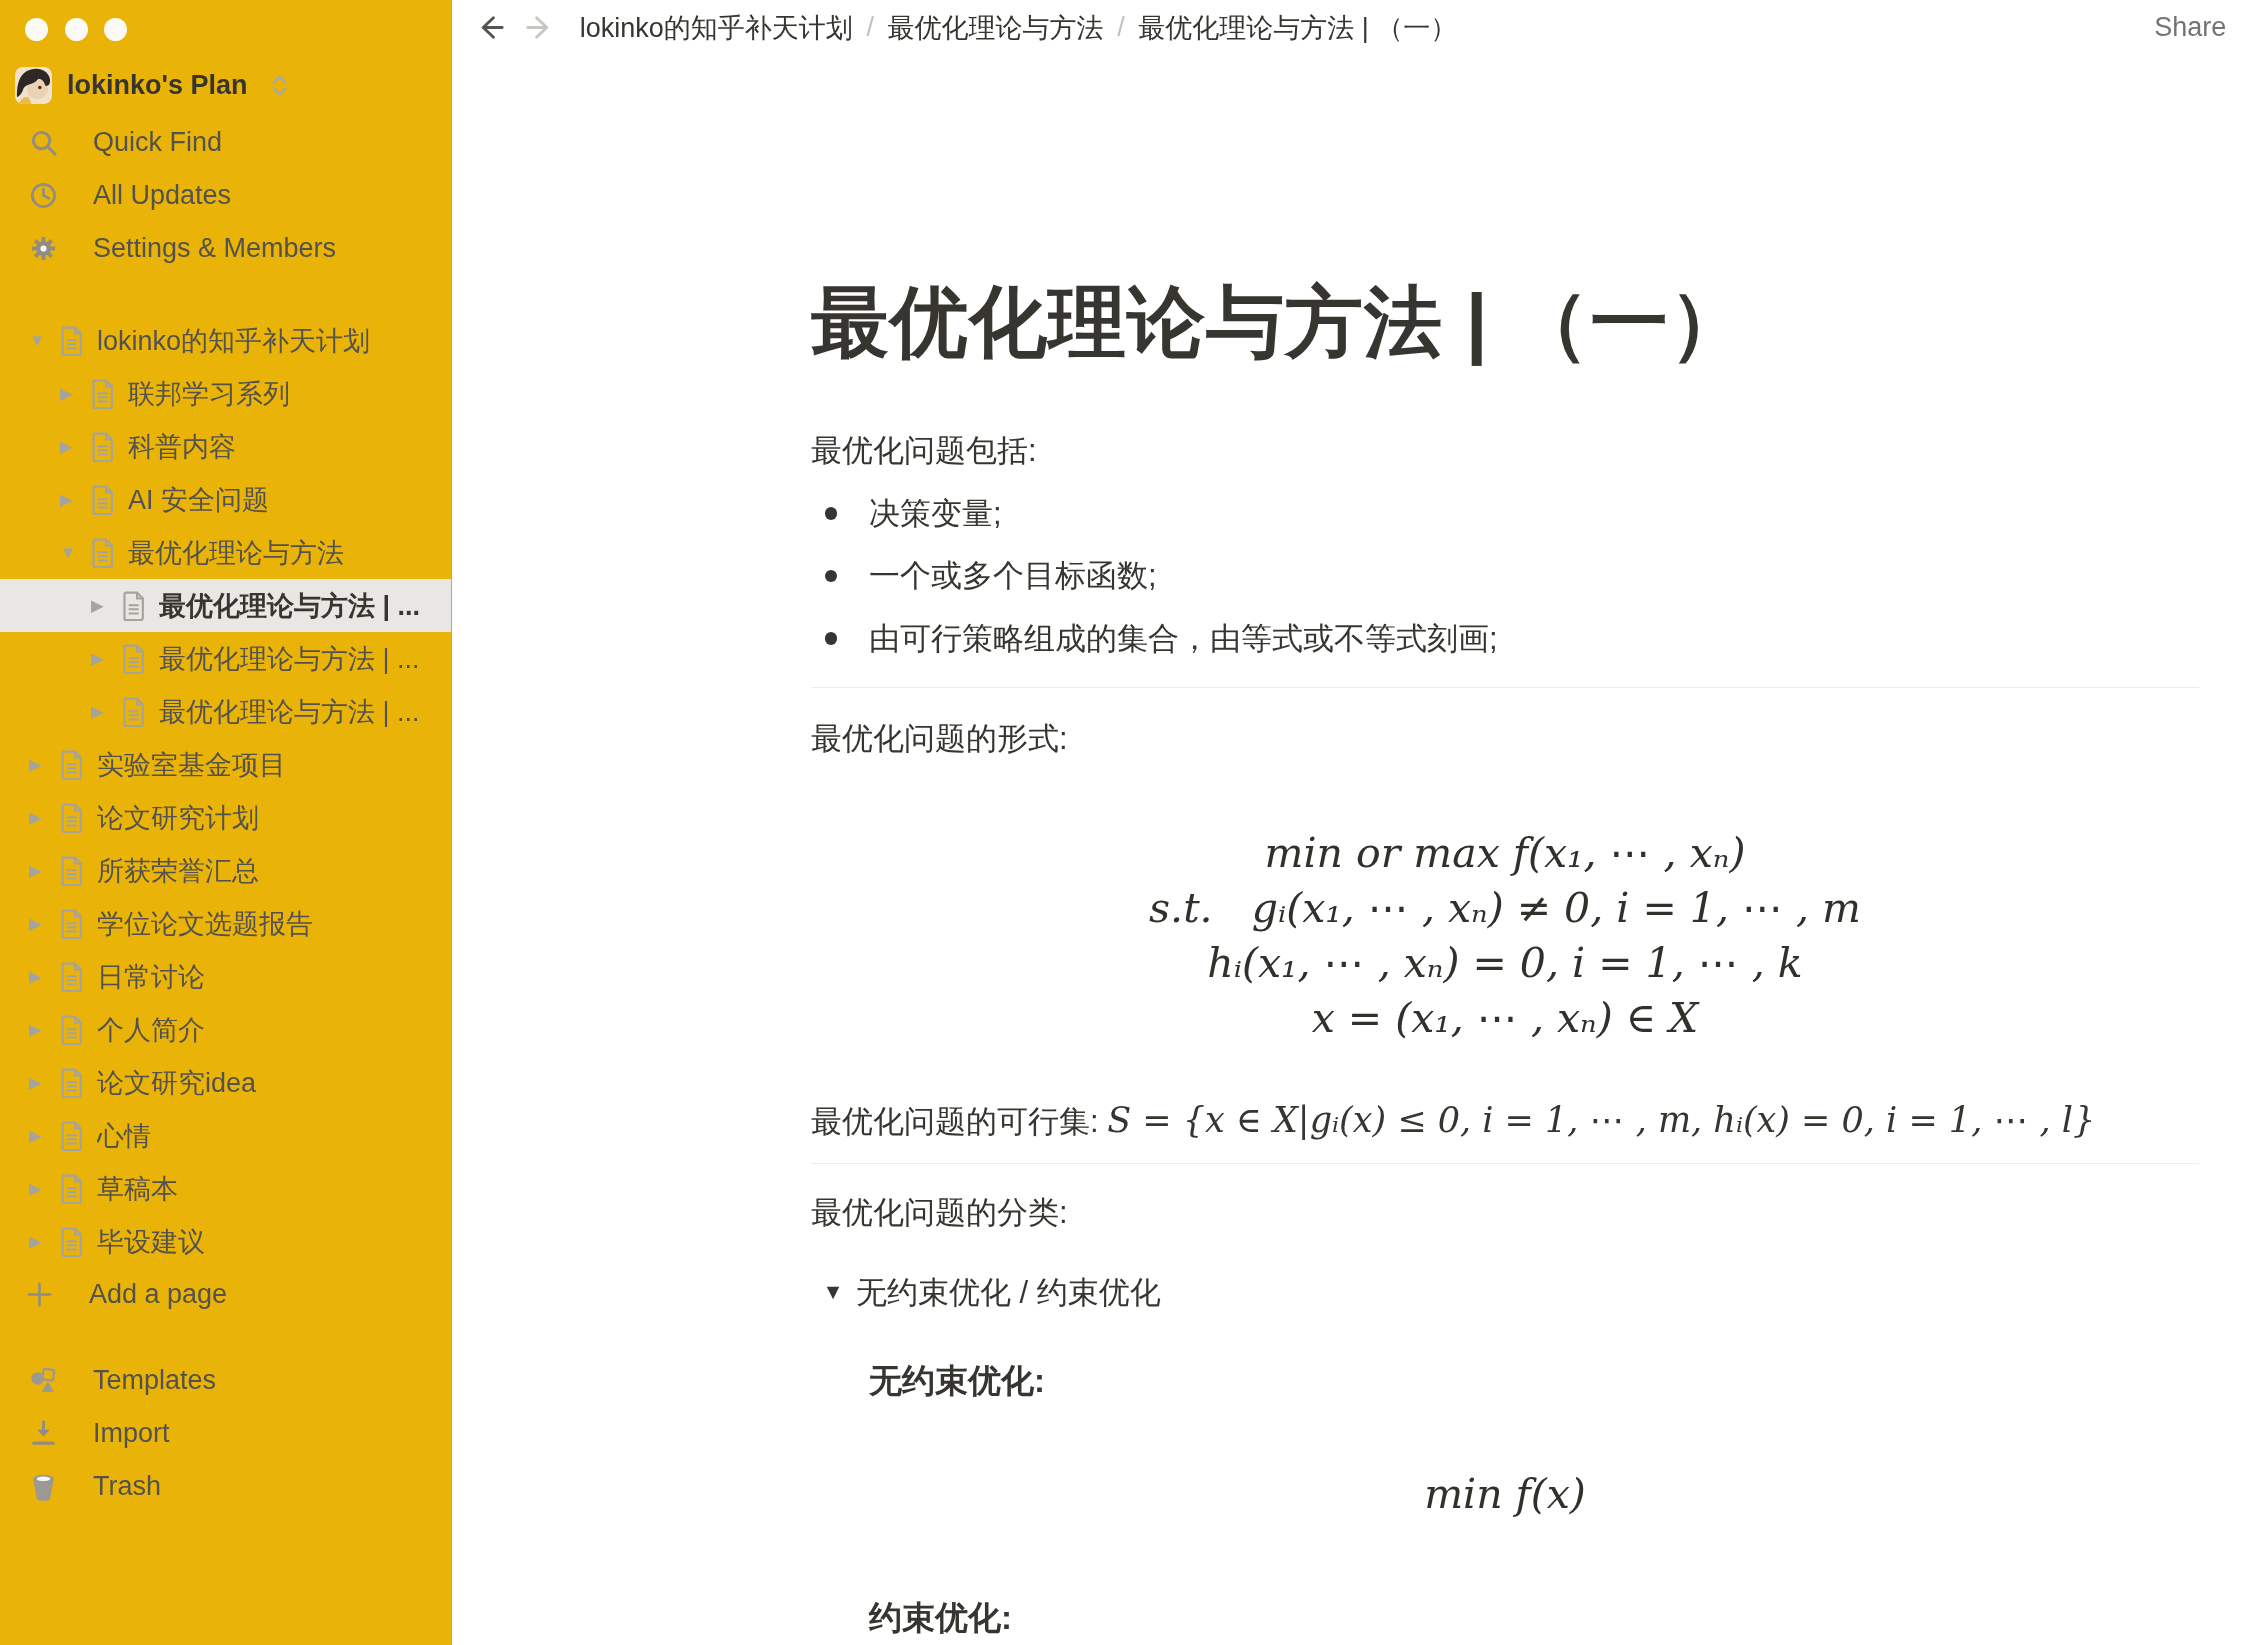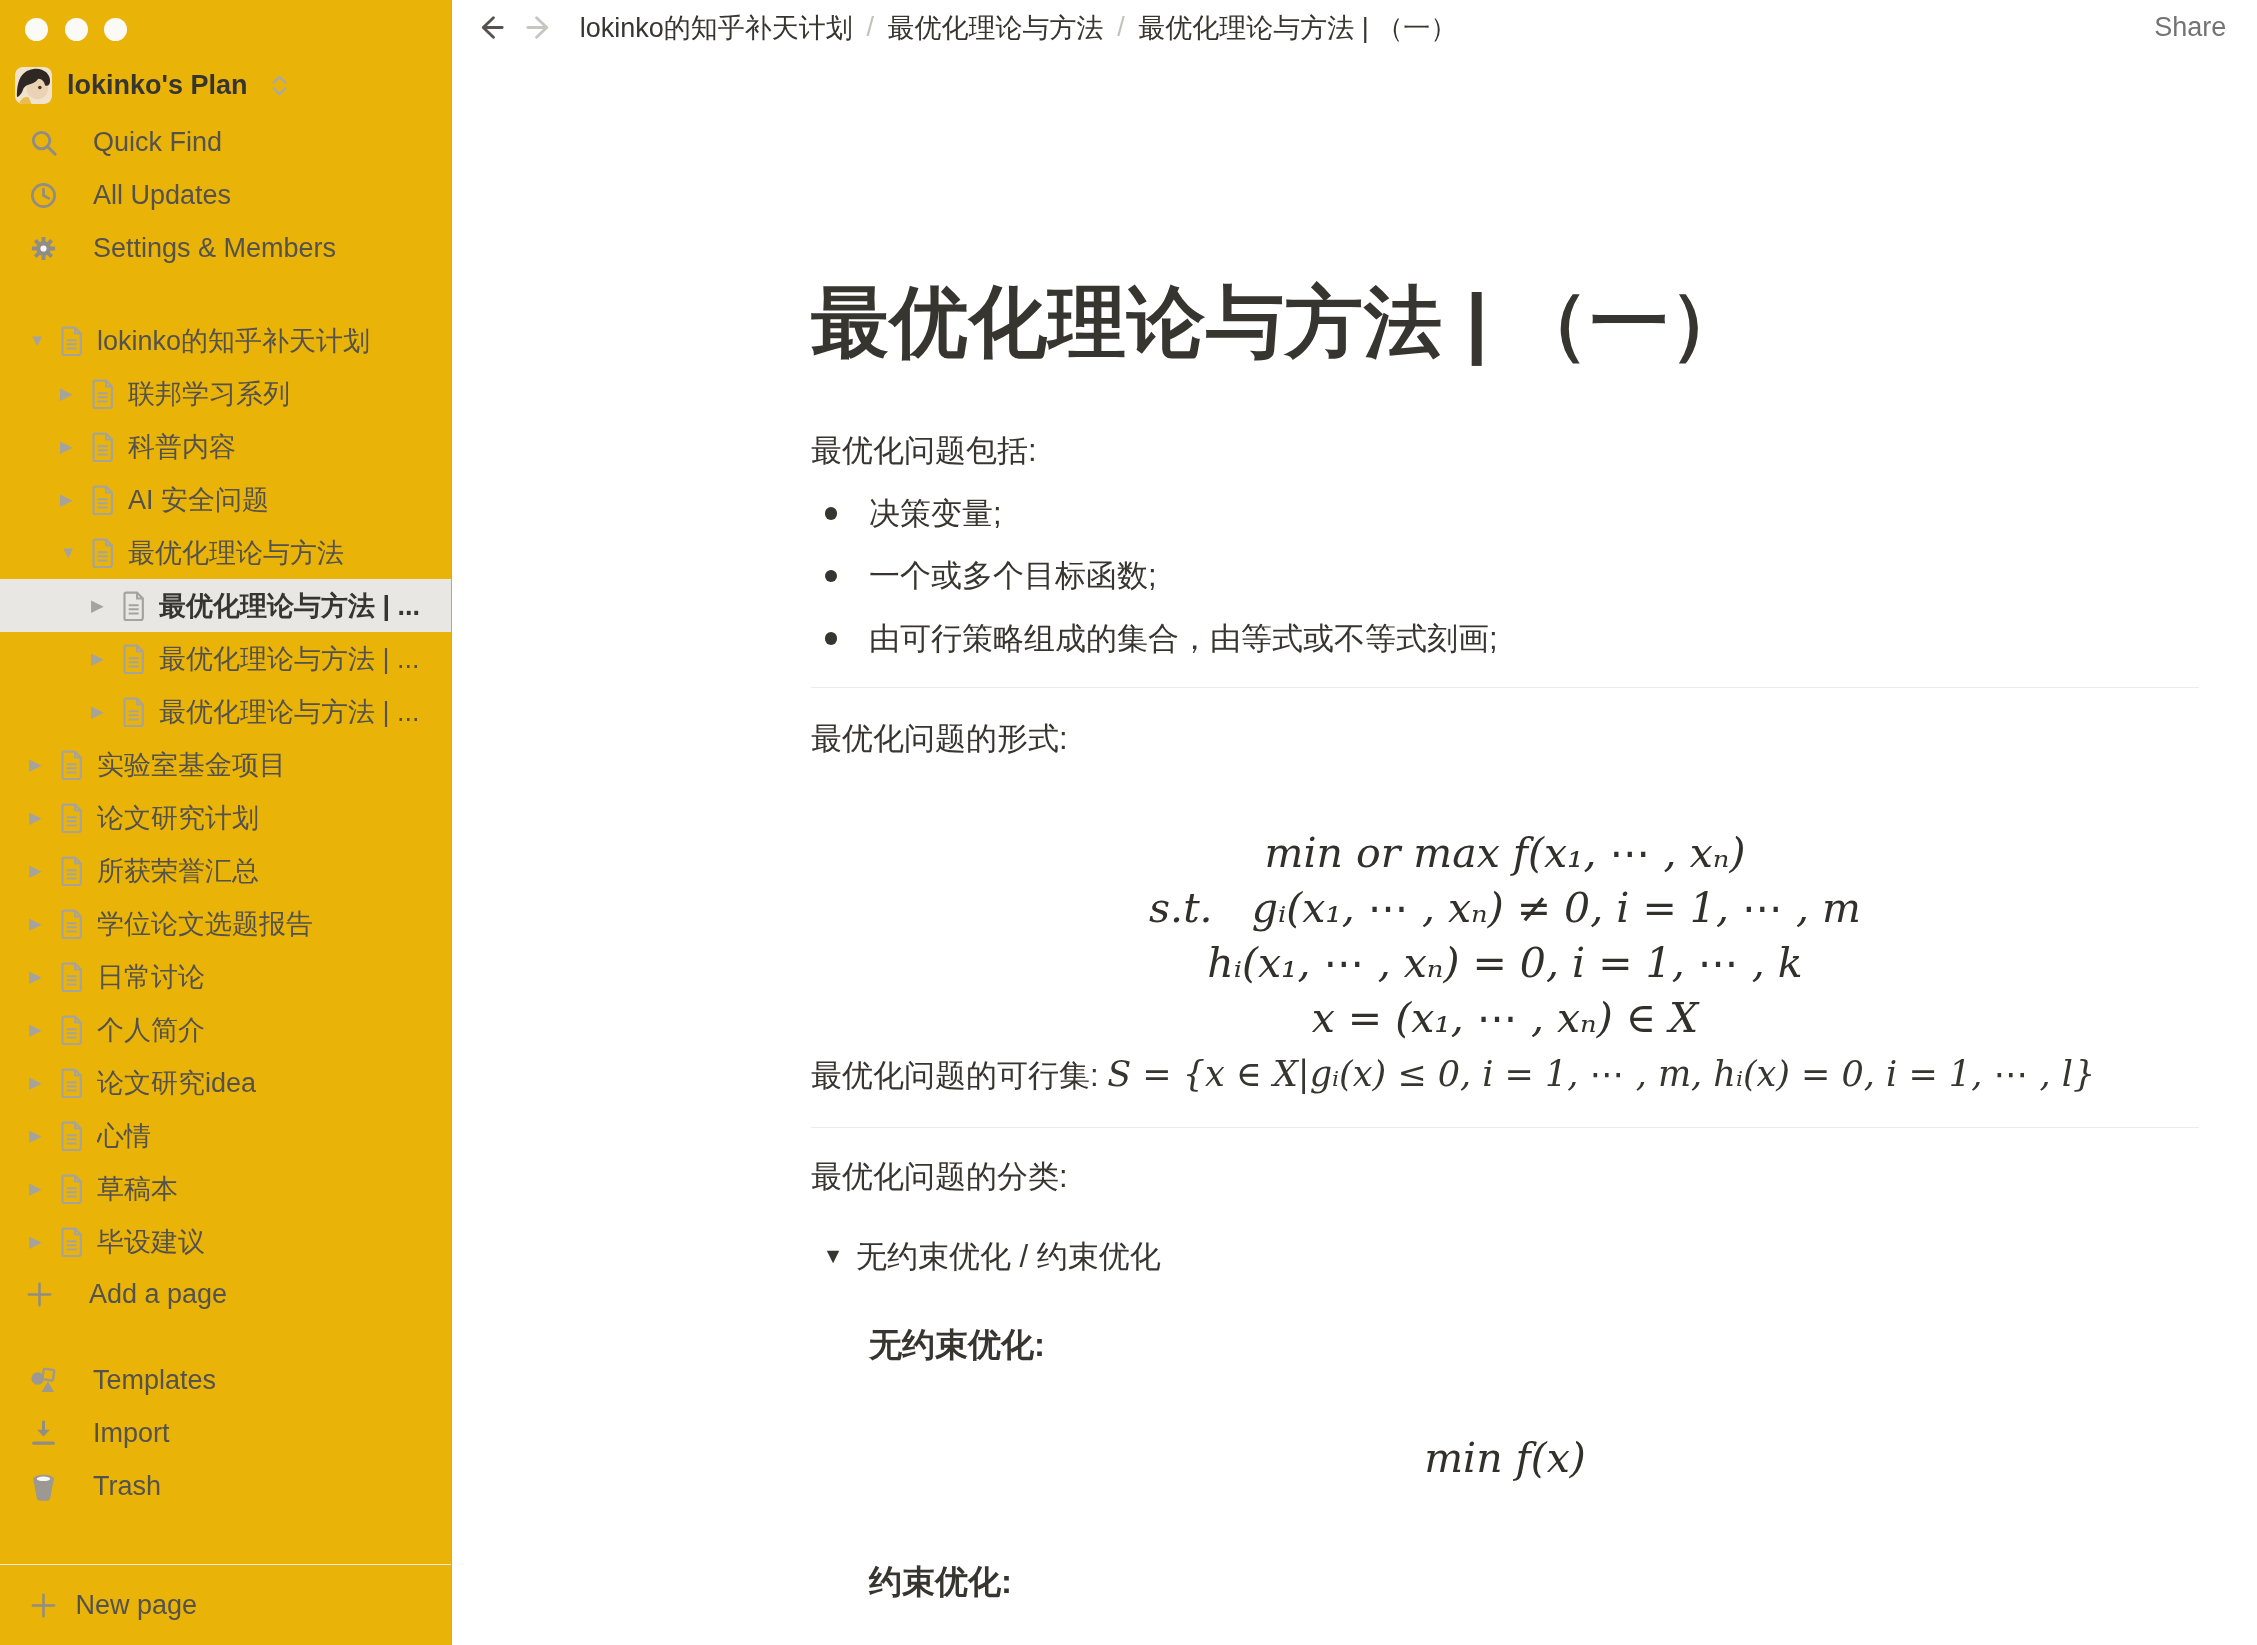--- a/index.html
+++ b/index.html
@@ -74,21 +74,21 @@
   ul.blist li::before {
     content:""; position:absolute; left:13.6px; top:17.5px;
     width:12.6px; height:12.6px; border-radius:50%; background:#37352F;
   }
   .hr { border:none; border-top:1.9px solid #EDECE9; margin-top:25px; width:100%; }
   .label-para { font-size:31px; line-height:47px; margin-top:27px; }
 
   .mathfont { font-family:"DejaVu Serif","DejaVu Sans",serif; font-style:italic; }
   .eqblock { margin-top:64px; }
   .mline { font-size:41px; line-height:55px; text-align:center; white-space:pre; color:#32302B; }
-  .feasible { font-size:31px; line-height:56px; white-space:nowrap; }
+  .feasible { margin-top:56px; font-size:31px; line-height:36px; white-space:nowrap; }
   .feasible .mathfont { font-size:35px; }
   .hr2 { border:none; border-top:1.9px solid #EDECE9; margin-top:23px; width:100%; }
   .classify { font-size:31px; line-height:47px; margin-top:25px; }
 
   .toggle-row { display:flex; align-items:center; margin-top:33px; }
   .toggle-tri { width:45px; padding-left:11.6px; font-size:21.3px; color:#37352F; cursor:pointer; flex:none; }
   .toggle-tri::before { content:"▼"; }
   .toggle-label { font-size:31px; line-height:47px; }
   .sub-para { font-size:33px; line-height:47px; margin-top:41px; padding-left:58px;font-weight:bold; }
   .eq-single { margin-top:66px; font-size:41px; text-align:center; white-space:pre; color:#32302B; }
@@ -369,28 +369,20 @@
             <path d="M4.5 8L8 27a3.5 3.5 0 0 0 3.4 2.8h7.2A3.5 3.5 0 0 0 22 27L25.5 8z" fill="#9B9992"></path>
             <ellipse cx="15" cy="7.2" rx="10.8" ry="4.4" fill="#9B9992"></ellipse>
             <ellipse cx="15" cy="7" rx="7" ry="2.4" fill="#F7F6F2"></ellipse>
           </svg>
         </span>
         <span>Trash</span>
       </div>
     </div>
   </div>
 
-  <div class="sb-newpage">
-    <span class="sicon" style="width:29px">
-      <svg width="29" height="29" viewBox="0 0 30 30">
-        <path d="M15 4v22M4 15h22" stroke="#8F8D86" stroke-width="2.6" stroke-linecap="round"></path>
-      </svg>
-    </span>
-    <span>New page</span>
-  </div>
 </aside>
 
 <section class="main">
 
   <div class="topbar">
     <span class="nav-ic">
       <svg width="33" height="33" viewBox="0 0 34 34">
         <path d="M19 7L8.5 17 19 27M9 17h19" fill="none" stroke="#55534E" stroke-width="3" stroke-linecap="round" stroke-linejoin="round"></path>
       </svg>
     </span>

